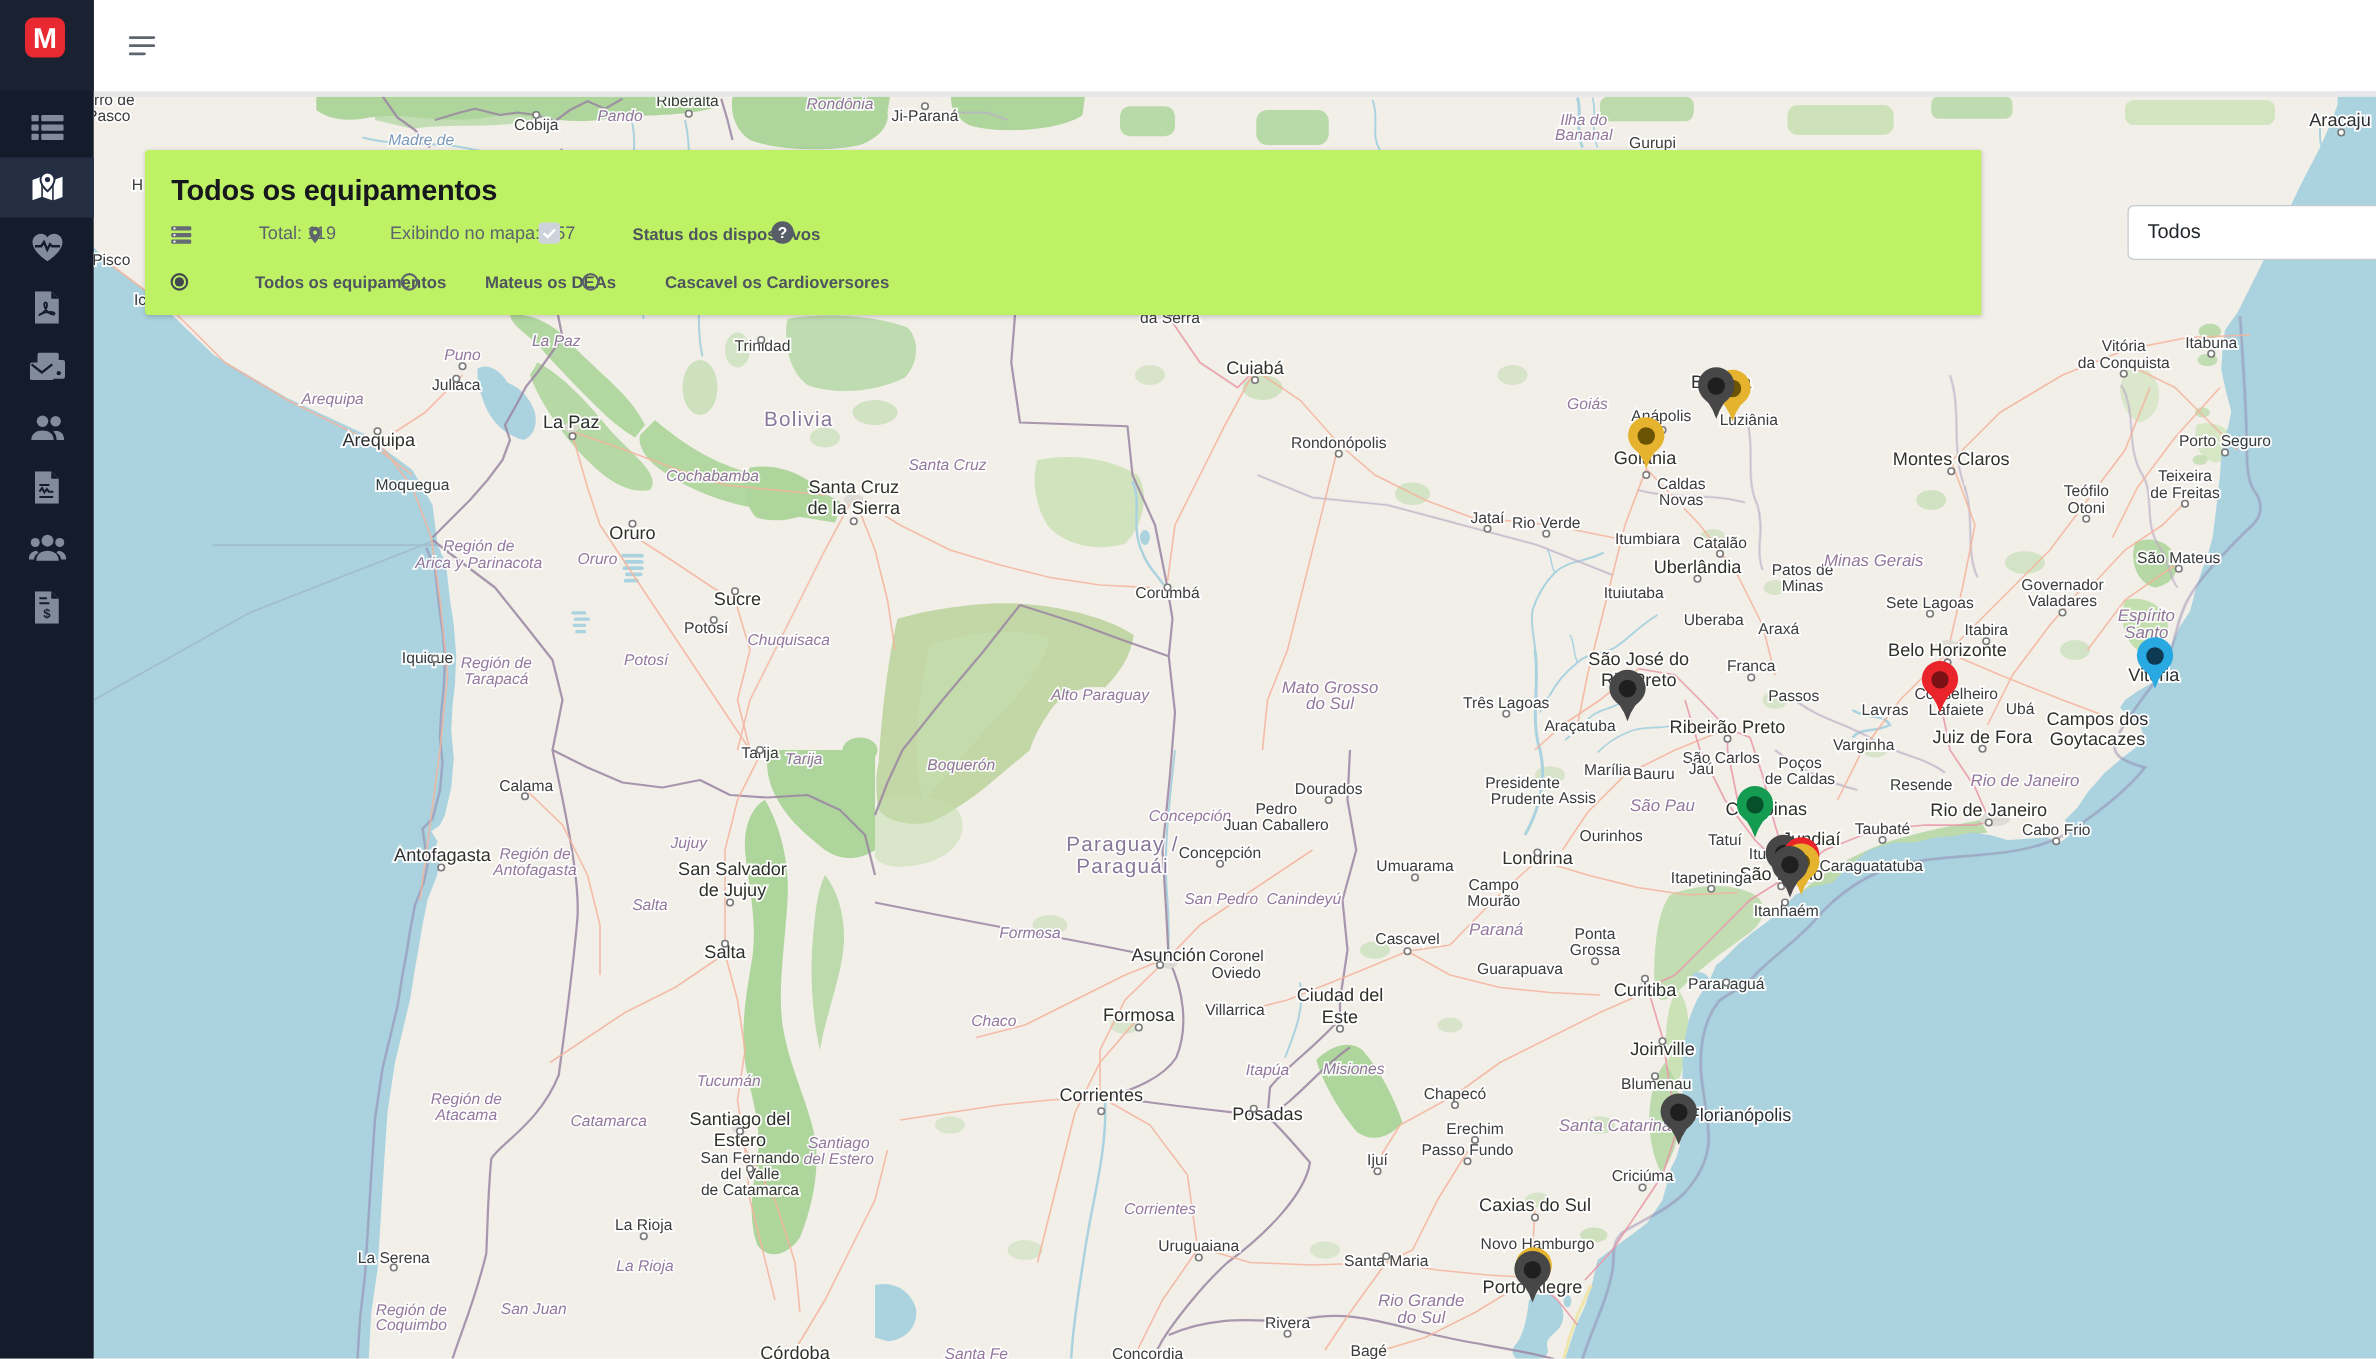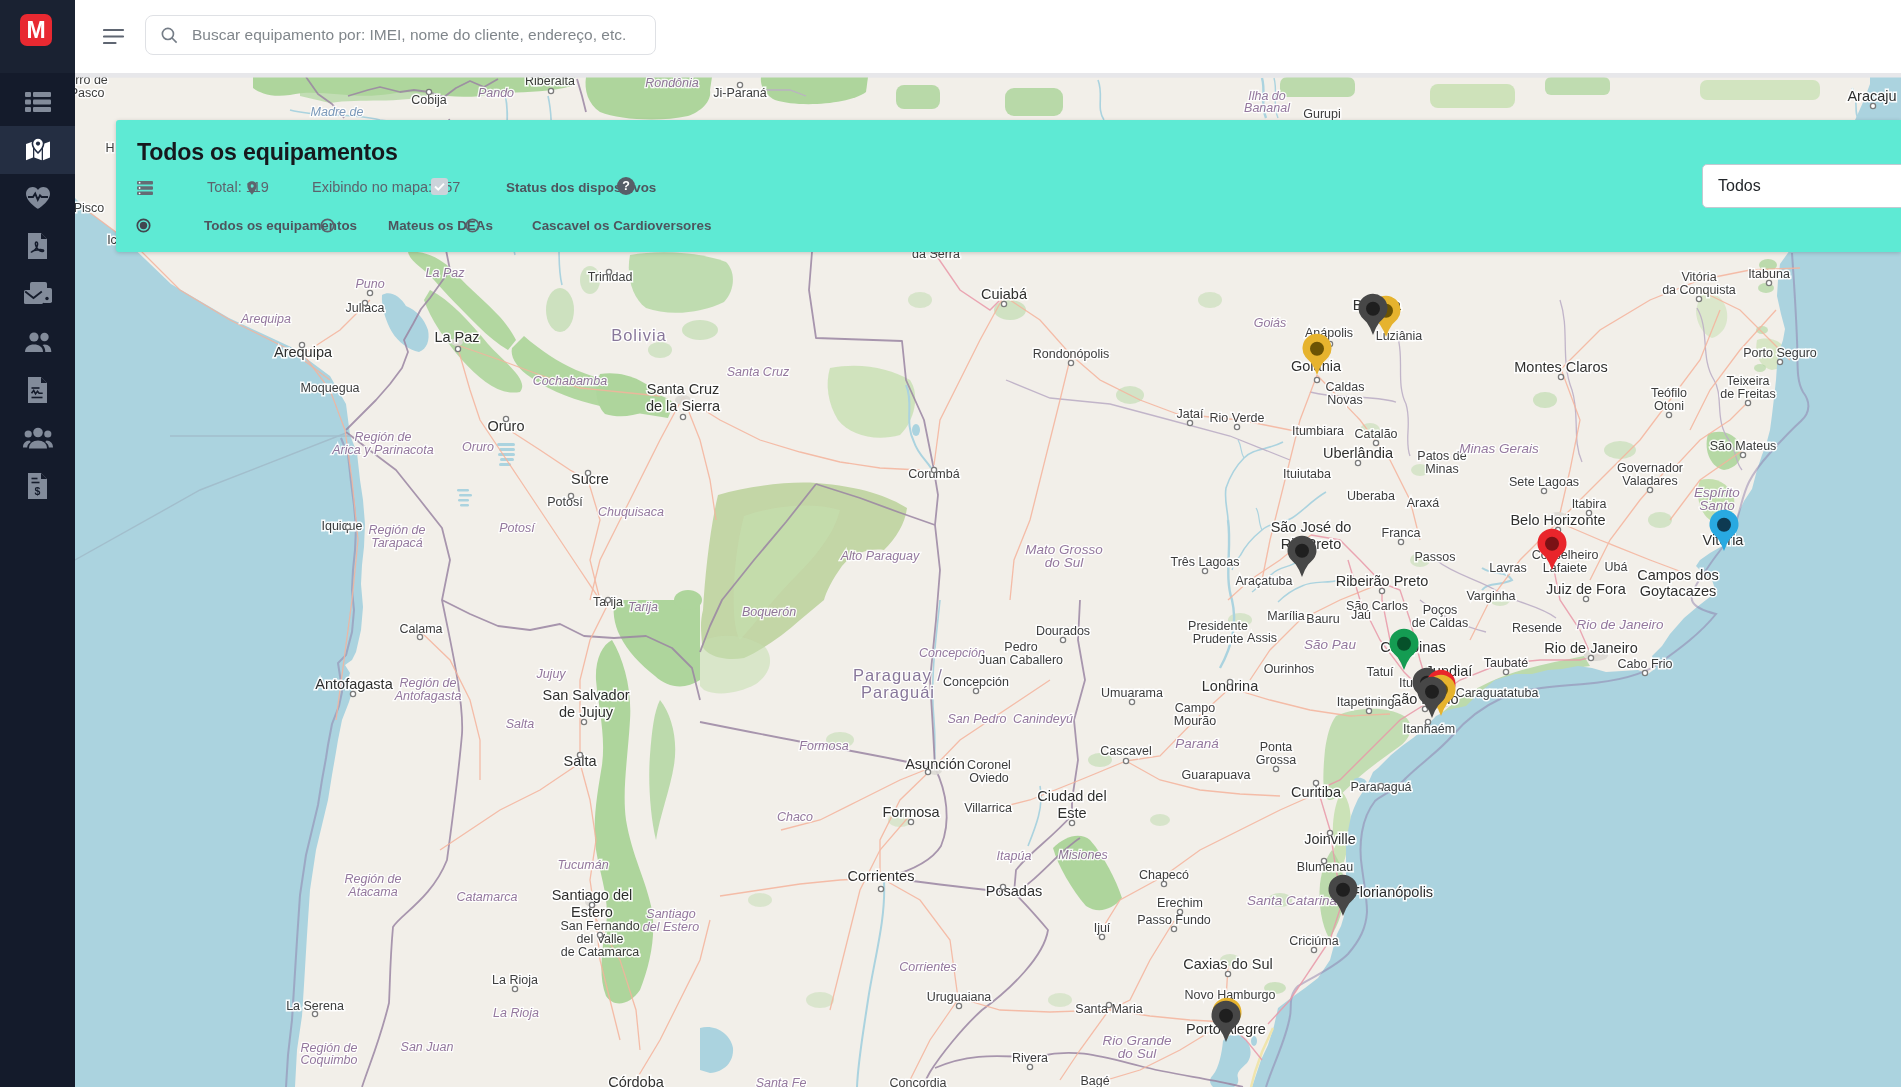--- a/index.html
+++ b/index.html
@@ -17,21 +17,21 @@
   #topbar { position:absolute; left:75px; top:0; width:1826px; height:73px; background:#fff; z-index:40; }
   #searchbox { position:absolute; left:70px; top:15px; width:511px; height:40px; border:1px solid #dfe1e5; border-radius:8px; background:#fff; display:flex; align-items:center; }
   #searchbox .ph { color:#80868b; font-size:15.5px; margin-left:13px; white-space:nowrap; }
   #hamb { position:absolute; left:28px; top:28px; }
 
   
   #map { position:absolute; left:75px; top:73px; width:1826px; height:1014px; background:#f2efe9; }
   #map svg { position:absolute; left:0; top:0; }
 
   
-  #panel { position:absolute; left:116px; top:120px; width:1785px; height:132px; background:#5eead4; z-index:30; box-shadow:0 1px 4px rgba(0,0,0,.18); border-radius:3px 0 0 3px; }
+  #panel { position:absolute; left:116px; top:120px; width:1469px; height:132px; background:#bef264; z-index:30; box-shadow:0 1px 4px rgba(0,0,0,.18); border-radius:3px 0 0 3px; }
   #panel h1 { position:absolute; left:21px; top:19px; font-size:23.2px; letter-spacing:-0.2px; color:#16181d; letter-spacing:-0.2px; }
   .prow2 { position:absolute; left:20px; top:58px; height:20px; width:1000px; }
   .prow3 { position:absolute; left:20px; top:96px; height:20px; width:1200px; }
   .ptxt { position:absolute; top:1px; font-size:14.5px; color:#5c636c; white-space:nowrap;margin-left:48px; }
   .pbold { font-weight:bold; color:#4e555e; font-size:13.4px; padding-top:1px; }
   #dropdown { position:absolute; left:1586px; top:44px; width:215px; height:44px; border:1px solid #c3c9d1; border-radius:5px; background:#fff; font-size:16px; color:#23272b; line-height:42px; padding-left:15px; }
 </style>
 </head>
 <body>
 <div id="app">
@@ -664,26 +664,20 @@
   </div>
 
   <div id="topbar">
     <svg id="hamb" width="22" height="17" viewBox="0 0 22 17">
         <g stroke="#5f6672" stroke-width="2.2" stroke-linecap="round">
           <line x1="1" y1="2" x2="20" y2="2"></line>
           <line x1="1" y1="8.5" x2="20" y2="8.5"></line>
           <line x1="1" y1="15" x2="12.5" y2="15"></line>
         </g>
       </svg>
-    <div id="searchbox">
-      <svg width="19" height="19" viewBox="0 0 24 24" style="margin-left:14px">
-          <path fill="none" stroke="#757d87" stroke-width="2.1" d="M15.2 15.2 L21 21 M10 17 a7 7 0 1 1 0-14 a7 7 0 0 1 0 14 Z"></path>
-        </svg>
-      <span class="ph">Buscar equipamento por: IMEI, nome do cliente, endereço, etc.</span>
-    </div>
   </div>
 
   <div id="sidebar">
     <div class="logoband"></div>
     <div class="active-row"></div>
     <div class="logo">M</div>
 
     <div class="icn" style="top:78px">
         <svg width="26" height="20" viewBox="0 0 26 20">
           <g fill="#828b9a">

